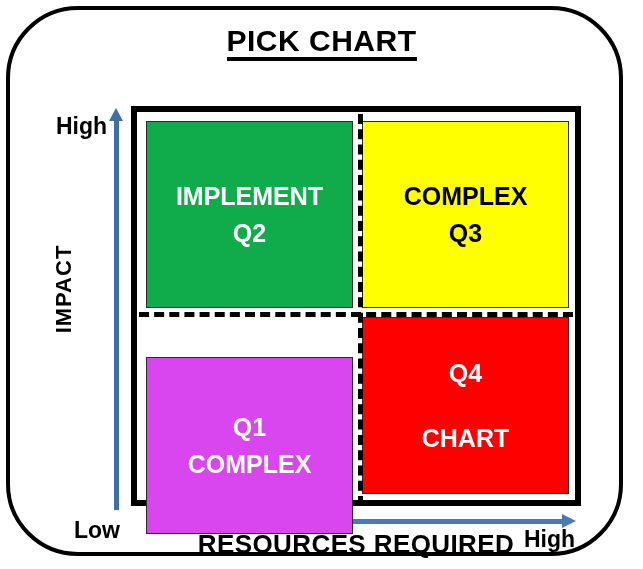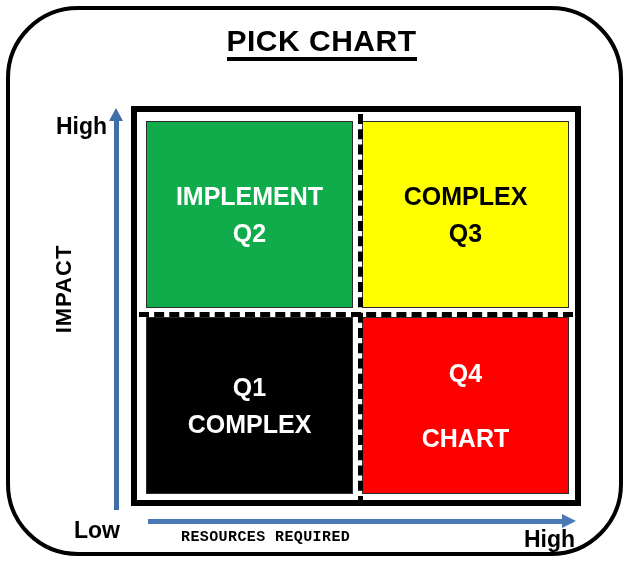--- a/index.html
+++ b/index.html
@@ -169,23 +169,23 @@
     width: 140px;
     text-align: center;
     font-size: 22px;
     letter-spacing: 1px;
     transform: rotate(-90deg);
   }
   .lbl-x-title {
     left: 181px;
     top: 529px;
     width: 350px;
-    font-size: 15px;
+    text-align: center;
+    font-size: 26px;
     letter-spacing: 0.4px;
-    font-family: Liberation Mono, monospace;
   }
   .lbl-x-high { left: 524px; top: 526px; font-size: 23px; }
 </style>
 </head>
 <body>
 
 <div id="canvas">
 
   <div class="outer-frame"></div>
 
@@ -210,21 +210,21 @@
       <div class="quad q-implement" style="background: rgb(16, 171, 74); color: rgb(255, 255, 255);">
         <span class="line">IMPLEMENT</span>
         <span class="line">Q2</span>
       </div>
 
       <div class="quad q-complex" style="background: rgb(255, 255, 0); color: rgb(0, 0, 0);">
         <span class="line">COMPLEX</span>
         <span class="line">Q3</span>
       </div>
 
-      <div class="quad q-possible" style="background: #000000; color: rgb(255, 255, 255);">
+      <div class="quad q-possible" style="background: #d946ef; color: rgb(255, 255, 255); margin-top: 40px;">
         <span class="line">Q1</span>
         <span class="line">COMPLEX</span>
       </div>
 
       <div class="quad q-kill" style="background: rgb(254, 0, 0); color: rgb(255, 255, 255);">
         <span class="line">Q4</span>
         <span class="line">CHART</span>
       </div>
 
       <div class="divider-v"></div>

